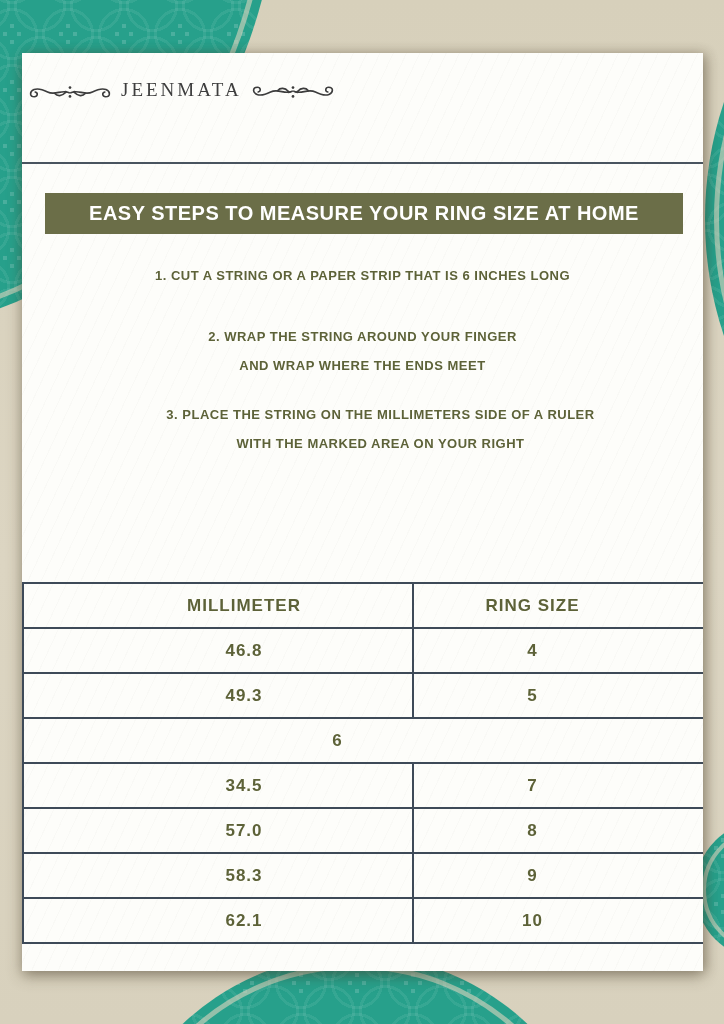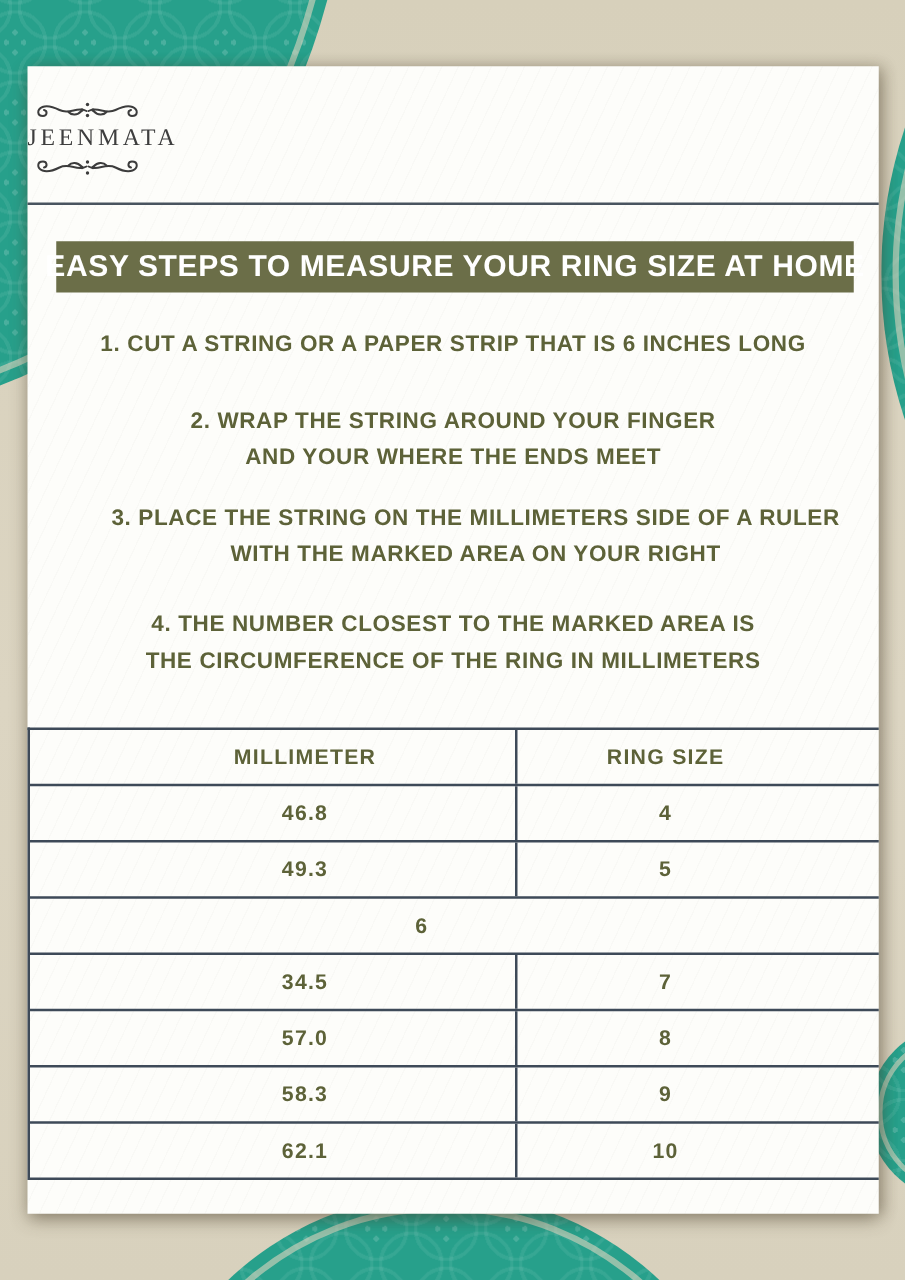--- a/index.html
+++ b/index.html
@@ -35,42 +35,42 @@
   
   .card{
     position:absolute;left:22px;top:53px;width:681px;height:918px;
     background:#fdfdfa;
     background-image:repeating-linear-gradient(115deg, rgba(160,160,150,.045) 0 1px, transparent 1px 12px);
     box-shadow:0 5px 14px rgba(70,60,40,.45), 4px 0 10px rgba(70,60,40,.25);
   }
   
   .logo{
     position:absolute;left:0;right:0;top:26px;
-    display:flex;flex-direction:column;align-items:flex-start;gap:3px;
+    display:flex;flex-direction:row;align-items:flex-end;gap:3px;
   }
   .logo-text{
     font-family:"Liberation Serif",serif;
     font-size:19px;letter-spacing:3px;color:#3e3e3e;
   }
   .flourish{width:96px;height:18px;}
   .flourish.flip{transform:scaleY(-1);}
   .divider{
     position:absolute;left:0;right:0;top:109px;height:2px;background:#49545f;
   }
   
   .title-bar{
     position:absolute;left:23px;top:140px;width:638px;height:41px;
     background:#6b6e48;color:#fff;
     display:flex;align-items:center;justify-content:center;
-    font-size:24px;font-weight:700;letter-spacing:.5px;white-space:nowrap;
+    font-size:20px;font-weight:700;letter-spacing:.5px;white-space:nowrap;
   }
   
   .step{
     position:absolute;left:0;right:0;text-align:center;
-    color:#5d6238;font-weight:700;font-size:18px;letter-spacing:.5px;
+    color:#5d6238;font-weight:700;font-size:13px;letter-spacing:.5px;
     line-height:29px;white-space:nowrap;
   }
   .step.s1{top:208px;}
   .step.s2{top:269px;}
   .step.s3{top:347px;padding-left:36px;}
   .step.s4{top:432px;}
   
   .size-table{
     position:absolute;left:0;right:0;top:529px;
     border-top:2px solid #3e4a58;border-left:2px solid #3e4a58;
@@ -131,29 +131,25 @@
 
     <div class="divider"></div>
 
     <div class="title-bar">EASY STEPS TO MEASURE YOUR RING SIZE AT HOME</div>
 
     <div class="step s1">
       <div>1. CUT A STRING OR A PAPER STRIP THAT IS 6 INCHES LONG</div>
     </div>
     <div class="step s2">
       <div>2. WRAP THE STRING AROUND YOUR FINGER</div>
-      <div>AND YOUR WHERE THE ENDS MEET</div>
+      <div>AND WRAP WHERE THE ENDS MEET</div>
     </div>
     <div class="step s3">
       <div>3. PLACE THE STRING ON THE MILLIMETERS SIDE OF A RULER</div>
       <div>WITH THE MARKED AREA ON YOUR RIGHT</div>
-    </div>
-    <div class="step s4">
-      <div>4. THE NUMBER CLOSEST TO THE MARKED AREA IS</div>
-      <div>THE CIRCUMFERENCE OF THE RING IN MILLIMETERS</div>
     </div>
 
     <div class="size-table">
       <div class="t-row">
         <div class="t-cell c-left">MILLIMETER</div>
         <div class="t-cell c-right">RING SIZE</div>
       </div>
       <div class="t-row">
         <div class="t-cell c-left">46.8</div>
         <div class="t-cell c-right">4</div>

